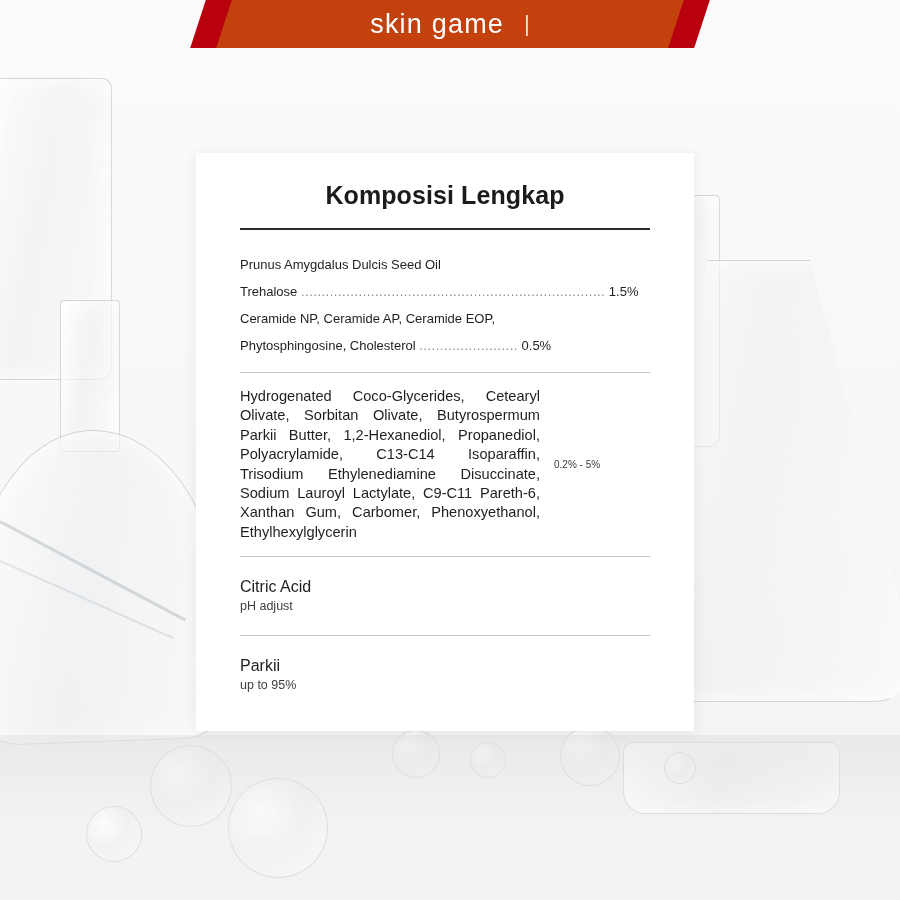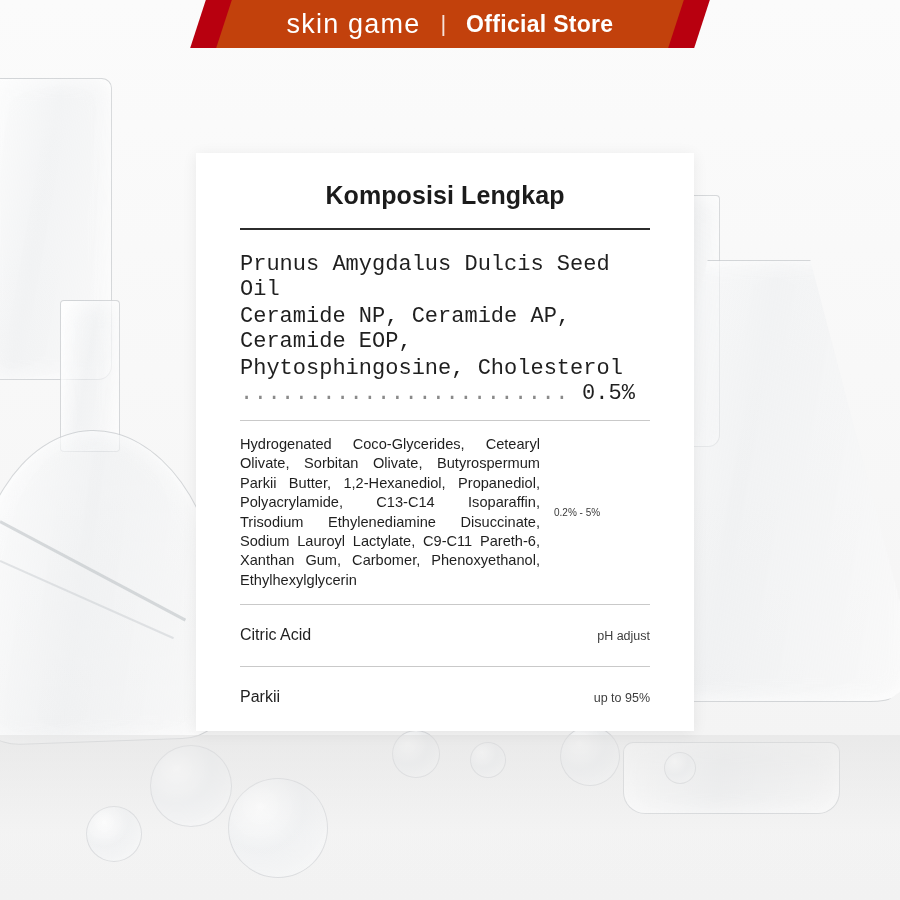--- a/index.html
+++ b/index.html
@@ -211,24 +211,23 @@
     margin: 0 0 22px 0;
   }
   .rule-light {
     height: 1px;
     background: #c9c9c9;
     margin: 14px 0 14px 0;
   }
 
   .section-primary p {
     margin: 0 0 2px 0;
-    font-size: 22px;
+    font-size: 13px;
     line-height: 25px;
     color: #1f1f1f;
-    font-family: Liberation Mono, monospace;
   }
   .leader {
     color: #8a8a8a;
     letter-spacing: 0.5px;
   }
   .pct {
     color: #1f1f1f;
   }
 
   .section-block {
@@ -249,22 +248,23 @@
     flex: 0 0 auto;
     width: 96px;
     text-align: left;
     font-size: 10px;
     color: #3a3a3a;
   }
 
   .row {
     display: flex;
     align-items: baseline;
-    justify-content: space-between;
-    gap: 16px;
+    justify-content: flex-start;
+    gap: 3px;
+    flex-direction: column;
   }
   .row-name {
     font-size: 16px;
     color: #1f1f1f;
   }
   .row-value {
     font-size: 12.5px;
     color: #3d3d3d;
   }
   .row-pad { padding: 7px 0 8px 0; }
@@ -286,31 +286,35 @@
   <div class="drop drop-c"></div>
   <div class="drop drop-d"></div>
   <div class="drop drop-e"></div>
   <div class="drop drop-f"></div>
   <div class="drop drop-g"></div>
 </div>
 
 <div class="brand-banner">
   <span class="brand-name">skin game</span>
   <span class="brand-divider">|</span>
-  <span class="brand-store">Official Store</span>
 </div>
 
 <div class="card">
 
   <h1 class="card-title">Komposisi Lengkap</h1>
   <div class="rule-heavy"></div>
 
   <div class="section-primary">
     <p>
       <span>Prunus Amygdalus Dulcis Seed Oil</span>
+    </p>
+    <p>
+      <span>Trehalose</span>
+      <span class="leader">..........................................................................</span>
+      <span class="pct">1.5%</span>
     </p>
     <p>
       <span>Ceramide NP, Ceramide AP, Ceramide EOP,</span>
     </p>
     <p>
       <span>Phytosphingosine, Cholesterol</span>
       <span class="leader">........................</span>
       <span class="pct">0.5%</span>
     </p>
   </div>

